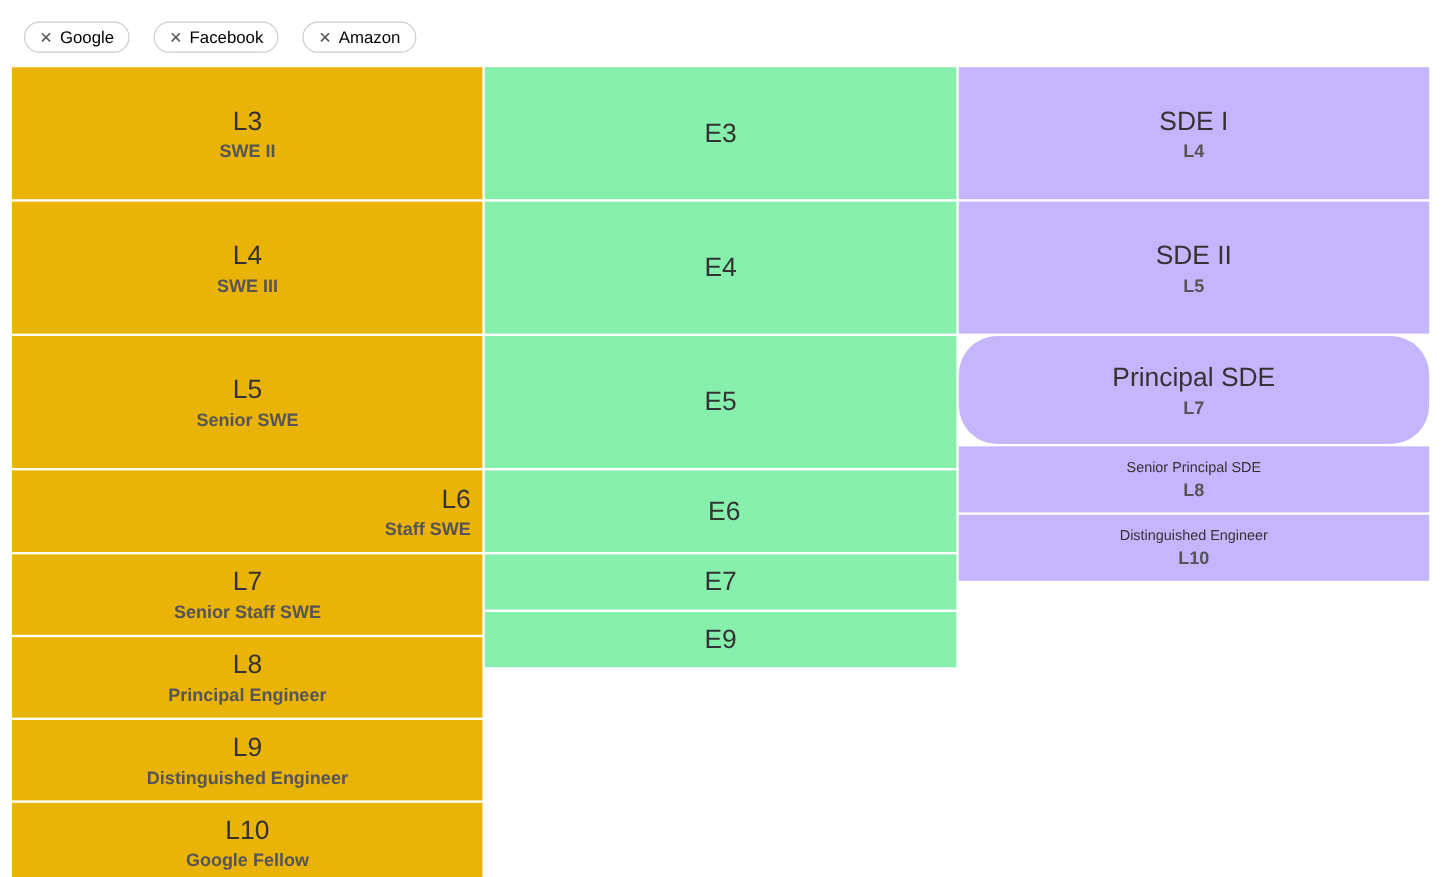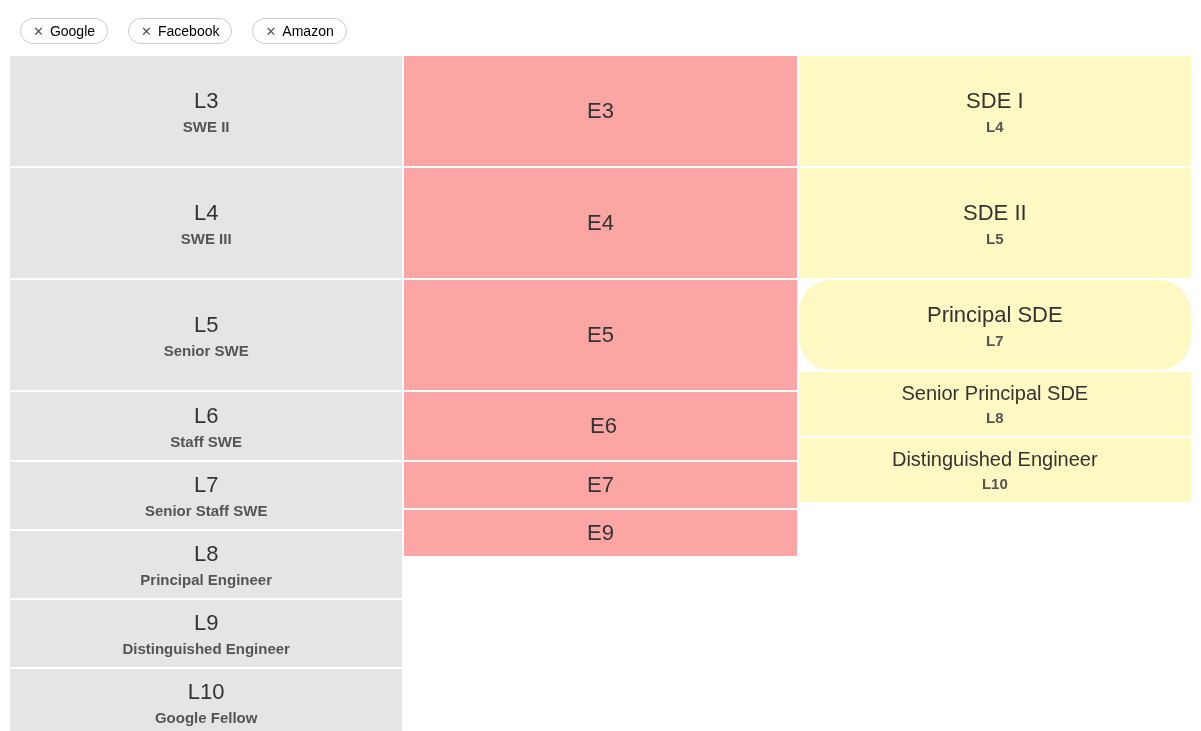--- a/index.html
+++ b/index.html
@@ -51,34 +51,34 @@
 
     .cell-subtitle {
       font-size: 15px;
       color: #555;
       margin-top: 4px;
       font-weight: bold;
     }
 
     
     .google-cell {
-      background-color: #e5e5e5;
+      background-color: #eab308;
     }
 
     
     .facebook-cell {
-      background-color: #fca5a5;
+      background-color: #86efac;
     }
 
     
     .amazon-cell {
-      background-color: #fef9c3;
+      background-color: #c4b5fd;
     }
     .cell-title-small {
-      font-size: 20px;
+      font-size: 12px;
       font-weight: 400;
     }
 
     .columns-wrapper {
       display: flex;
       gap: 2px;
       width: 100%;
     }
 
     .column {
@@ -114,21 +114,21 @@
     <span class="cell-subtitle">SWE II</span>
   </div>
       <div class="cell google-cell" style="min-height: 110px;">
     <span class="cell-title">L4</span>
     <span class="cell-subtitle">SWE III</span>
   </div>
       <div class="cell google-cell" style="min-height: 110px;">
     <span class="cell-title">L5</span>
     <span class="cell-subtitle">Senior SWE</span>
   </div>
-      <div class="cell google-cell" style="min-height: 68px;">
+      <div class="cell google-cell" style="min-height: 68px; align-items: flex-end;">
     <span class="cell-title">L6</span>
     <span class="cell-subtitle">Staff SWE</span>
   </div>
       <div class="cell google-cell" style="min-height: 43px;">
     <span class="cell-title">L7</span>
     <span class="cell-subtitle">Senior Staff SWE</span>
   </div>
       <div class="cell google-cell" style="min-height: 43px;">
     <span class="cell-title">L8</span>
     <span class="cell-subtitle">Principal Engineer</span>

